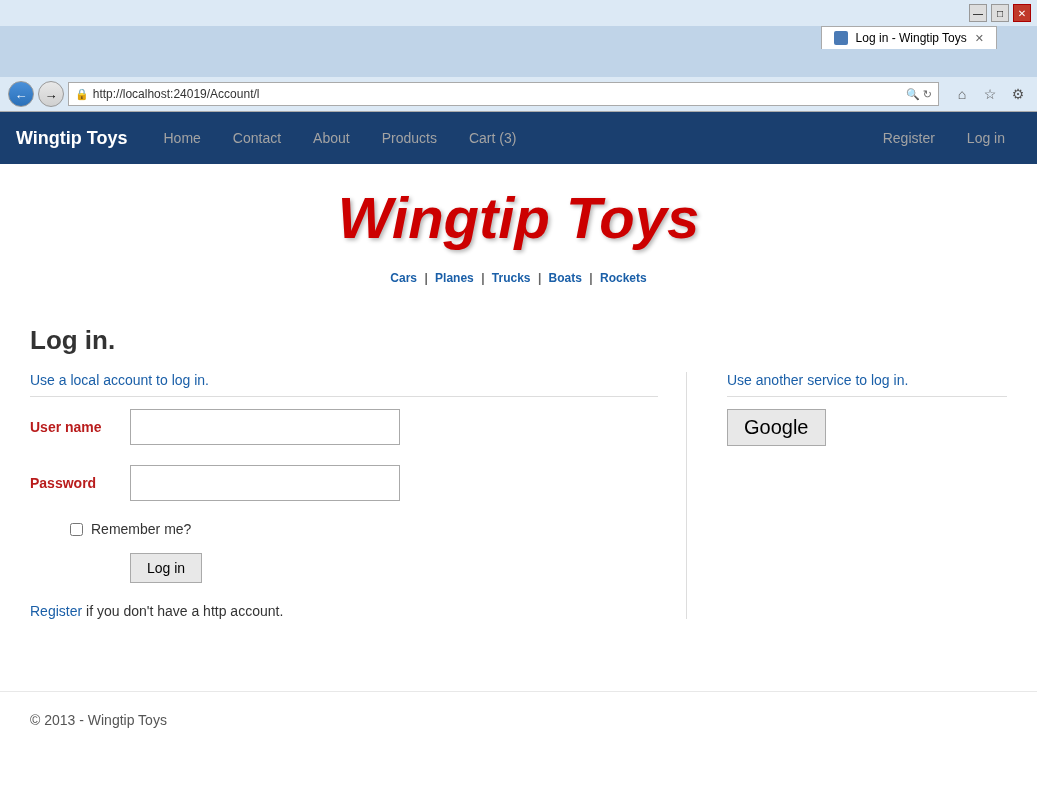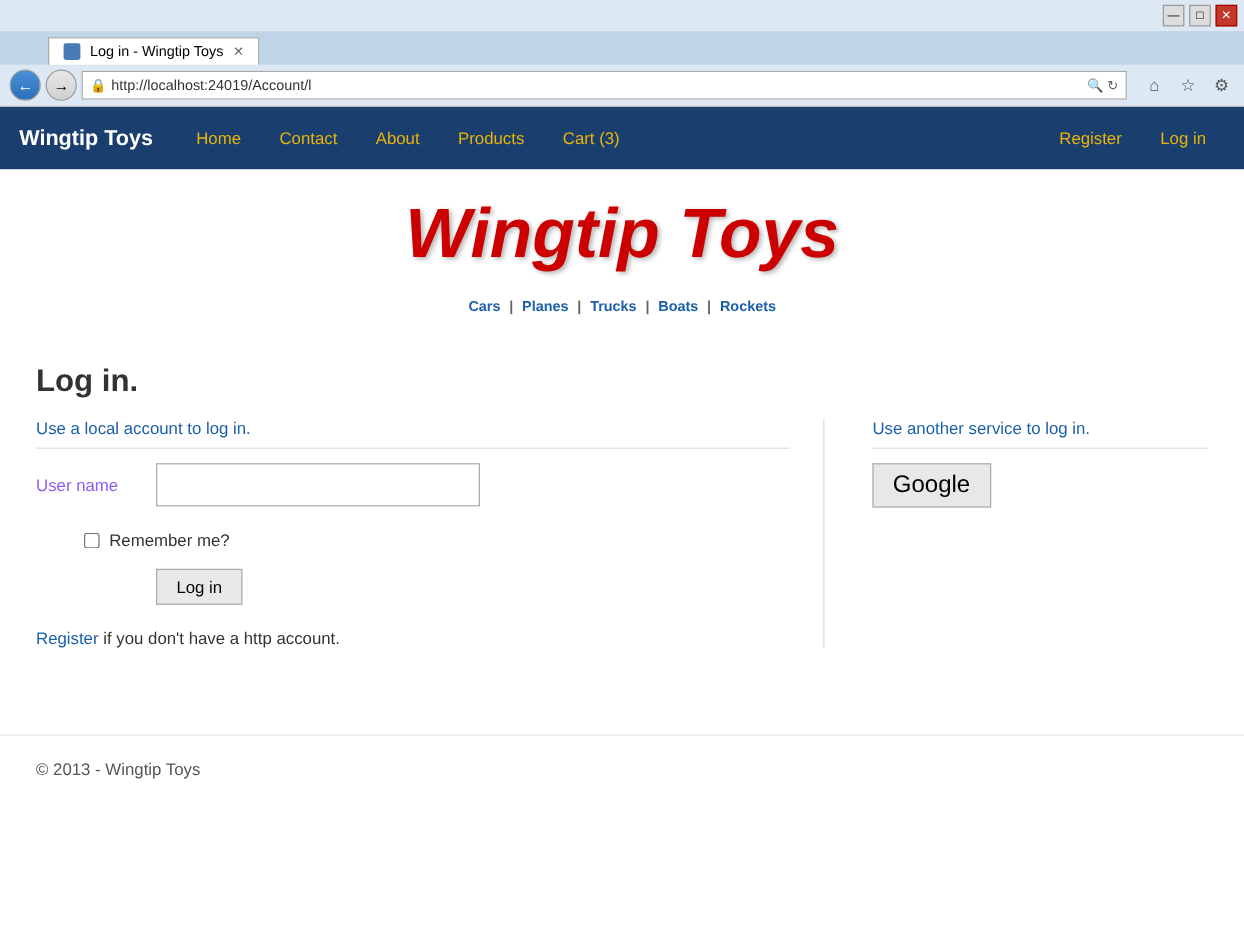--- a/index.html
+++ b/index.html
@@ -24,20 +24,21 @@
       display: flex; align-items: center; justify-content: center;
       font-size: 10px;
       cursor: pointer;
     }
     .title-bar-btn.close { background: #c0392b; color: white; border-color: #a00; }
     .tab-bar {
       display: flex;
       align-items: flex-end;
       padding: 0 40px;
       background: #c0d4e8;
+      flex-direction: column;
     }
     .tab {
       background: white;
       border: 1px solid #aaa;
       border-bottom: none;
       padding: 4px 12px;
       font-size: 12px;
       display: flex;
       align-items: center;
       gap: 8px;
@@ -127,21 +128,21 @@
       text-decoration: none;
       margin-right: 20px;
     }
     .navbar-nav {
       display: flex;
       align-items: center;
       gap: 0;
       flex: 1;
     }
     .nav-link {
-      color: #eab308;
+      color: #a3a3a3;
       text-decoration: none;
       padding: 0 16px;
       height: 68px;
       display: flex;
       align-items: center;
       font-size: 14px;
     }
     .navbar-right {
       display: flex;
       align-items: center;
@@ -208,21 +209,22 @@
       border-bottom: 1px solid #ddd;
     }
     .form-group {
       display: flex;
       align-items: center;
       margin-bottom: 20px;
     }
     .form-label {
       width: 100px;
       font-size: 14px;
-      color: #8b5cf6;
+      color: #b91c1c;
+      font-weight: bold;
     }
     .form-input {
       width: 270px;
       height: 36px;
       border: 1px solid #aaa;
       padding: 4px 8px;
       font-size: 14px;
     }
     .checkbox-group {
       display: flex;
@@ -348,20 +350,24 @@
     <div class="login-layout">
 
       <div class="login-left">
         <p class="section-subtitle">Use a local account to log in.</p>
 
         <div class="form-group">
           <label class="form-label">User name</label>
           <input class="form-input" type="text" style="">
         </div>
 
+        <div class="form-group">
+          <label class="form-label">Password</label>
+          <input class="form-input" type="password" style="">
+        </div>
 
         <div class="checkbox-group">
           <input type="checkbox" style="">
           <label class="checkbox-label">Remember me?</label>
         </div>
 
         <button class="login-btn">Log in</button>
 
         <p class="register-link-text">
           <a href="#">Register</a>

